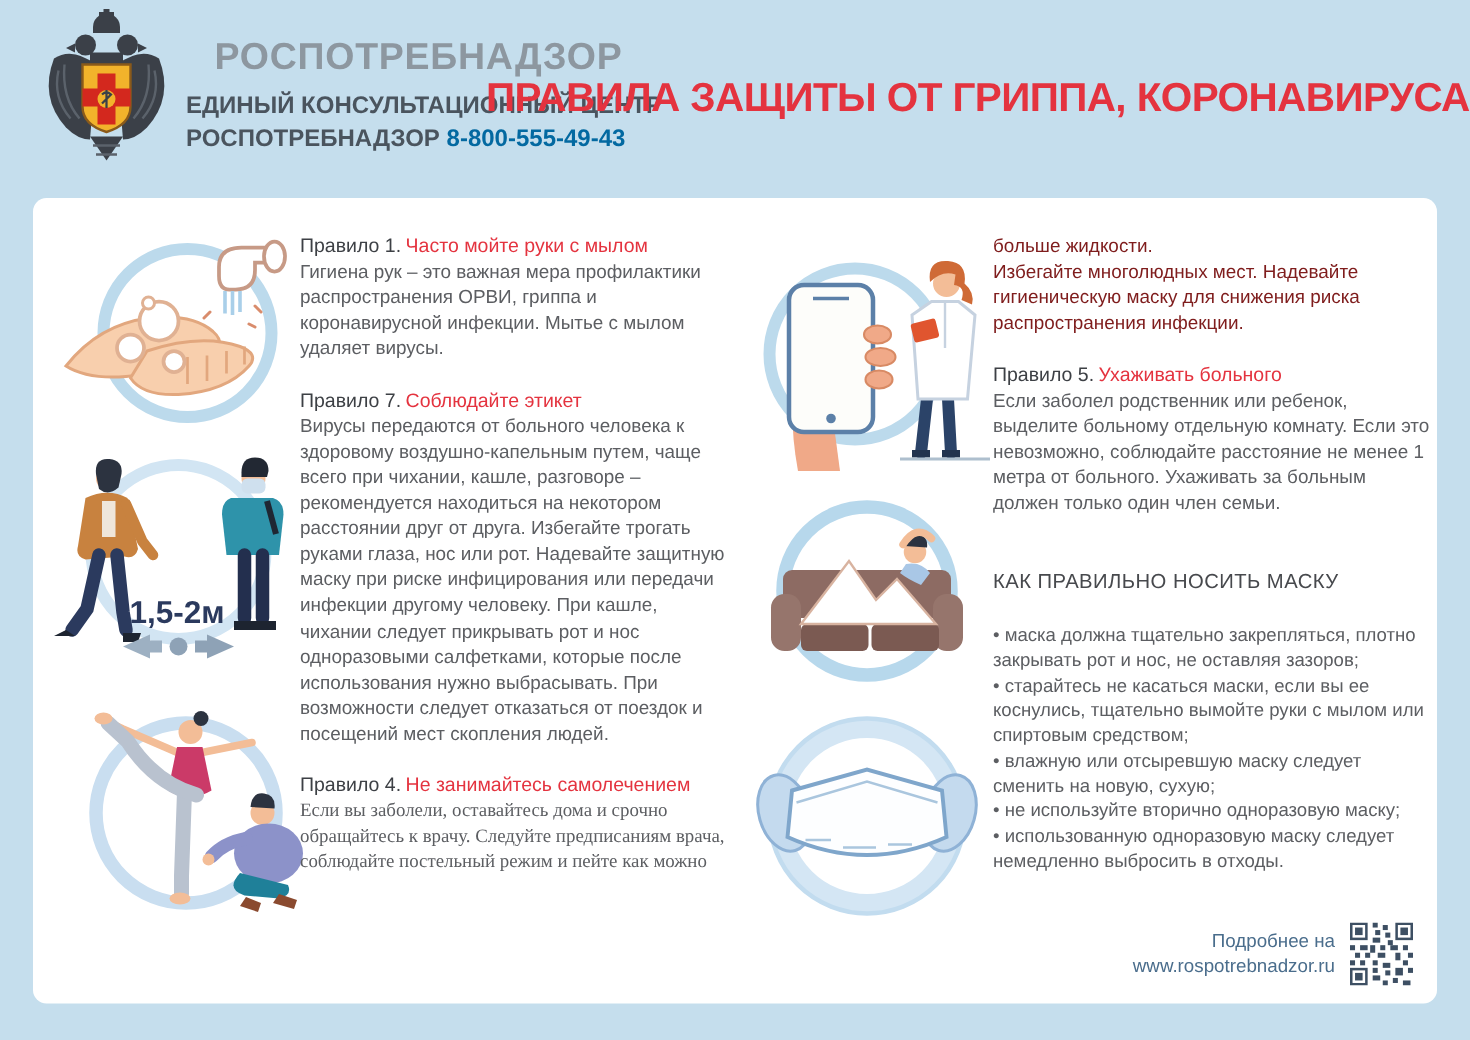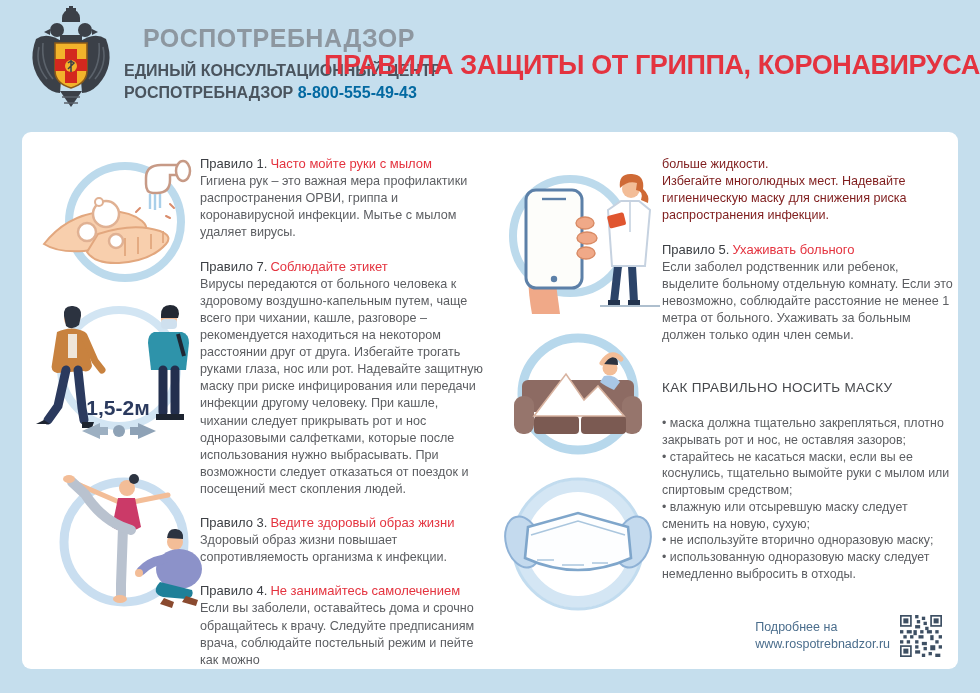--- a/index.html
+++ b/index.html
@@ -19,21 +19,21 @@
   .rules-col{position:absolute;left:178px;top:24px;width:288px;}
   .right-col{position:absolute;left:640px;top:24px;width:292px;}
   .rule-head{margin:0 0 2px 0;font-size:13px;font-weight:normal;color:#3d4045;}
   .rule-head .red{color:#e4333f;margin-left:3px;}
   .rule-body{margin:0 0 17px 0;font-size:12.6px;line-height:1.36;color:#5c5e62;}
   .cont-line{margin:0;font-size:12.6px;line-height:1.36;color:#7f1d1d;}
   .cont-gap{margin-bottom:17px;}
   .mask-heading{margin:36px 0 20px 0;font-size:13.5px;font-weight:400;color:#47494d;letter-spacing:.3px;}
   .bullet{margin:0;font-size:12.4px;line-height:1.35;color:#5c5e62;}
   .footer{position:absolute;right:16px;bottom:12px;display:flex;align-items:center;}
-  .footer-text{font-size:12.5px;color:#4a6d8c;line-height:1.35;margin-right:10px;}
+  .footer-text{font-size:12.5px;color:#4a6d8c;line-height:1.35;text-align:right;margin-right:10px;}
   .qr{width:42px;height:42px;display:block;}
 </style>
 </head>
 <body>
 
 <svg class="hdr-logo" viewBox="0 0 90 106" aria-hidden="true">
 
   <path d="M36 13 a9 9 0 0 1 18 0 v4 h-18z" fill="#3b4048"></path>
   <rect x="43" y="1" width="4" height="8" fill="#3b4048"></rect>
   <rect x="40" y="3" width="10" height="3" fill="#3b4048"></rect>
@@ -144,26 +144,22 @@
   <div class="rules-col">
     <div>
       <p class="rule-head"><span>Правило 1.</span><span class="red">Часто мойте руки с мылом</span></p>
       <p class="rule-body">Гигиена рук – это важная мера профилактики распространения ОРВИ, гриппа и коронавирусной инфекции. Мытье с мылом удаляет вирусы.</p>
     </div>
     <div>
       <p class="rule-head"><span>Правило 7.</span><span class="red">Соблюдайте этикет</span></p>
       <p class="rule-body">Вирусы передаются от больного человека к здоровому воздушно-капельным путем, чаще всего при чихании, кашле, разговоре – рекомендуется находиться на некотором расстоянии друг от друга. Избегайте трогать руками глаза, нос или рот. Надевайте защитную маску при риске инфицирования или передачи инфекции другому человеку. При кашле, чихании следует прикрывать рот и нос одноразовыми салфетками, которые после использования нужно выбрасывать. При возможности следует отказаться от поездок и посещений мест скопления людей.</p>
     </div>
     <div>
-      <p class="rule-head"><span>Правило 3.</span><span class="red">Ведите здоровый образ жизни</span></p>
-      <p class="rule-body">Здоровый образ жизни повышает сопротивляемость организма к инфекции.</p>
-    </div>
-    <div>
       <p class="rule-head"><span>Правило 4.</span><span class="red">Не занимайтесь самолечением</span></p>
-      <p class="rule-body" style="margin-bottom:0;">Если вы заболели, оставайтесь дома и срочно обращайтесь к врачу. Следуйте предписаниям врача, соблюдайте постельный режим и пейте как можно</p>
+      <p class="rule-body" style="margin-bottom:0;font-family:Liberation Serif, serif;">Если вы заболели, оставайтесь дома и срочно обращайтесь к врачу. Следуйте предписаниям врача, соблюдайте постельный режим и пейте как можно</p>
     </div>
   </div>
 
   <svg class="ill" style="left:468px;top:16px;" width="176" height="166" viewBox="0 0 176 166" aria-hidden="true">
     <circle cx="80" cy="88" r="57" fill="none" stroke="#bcdaec" stroke-width="8"></circle>
 
     <path d="M42 166 q-8 -44 2 -62 l18 2 l8 60z" fill="#f0a988"></path>
 
     <rect x="36" y="42" width="56" height="98" rx="10" fill="#fdfdfa" stroke="#5c80a8" stroke-width="3"></rect>
     <line x1="52" y1="51" x2="76" y2="51" stroke="#5c80a8" stroke-width="2.4"></line>

